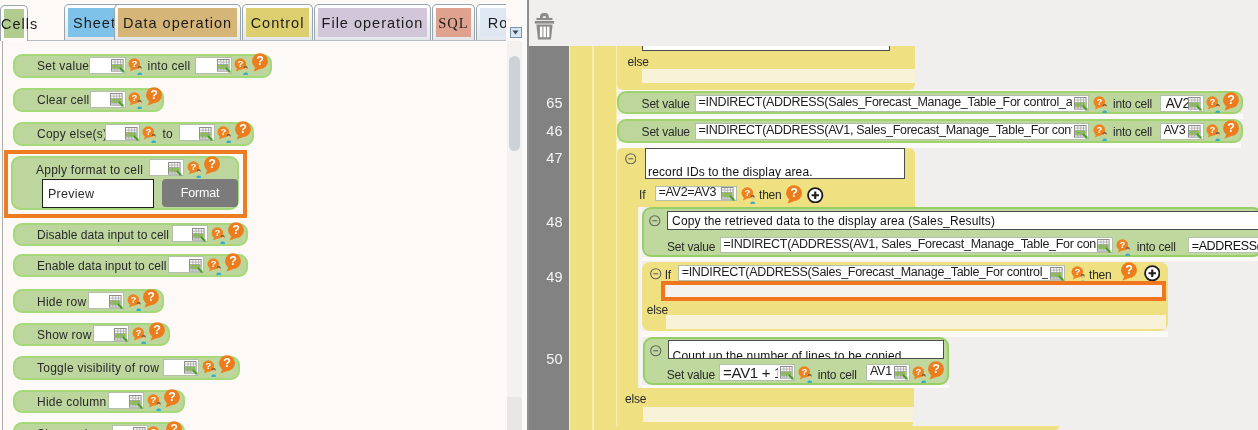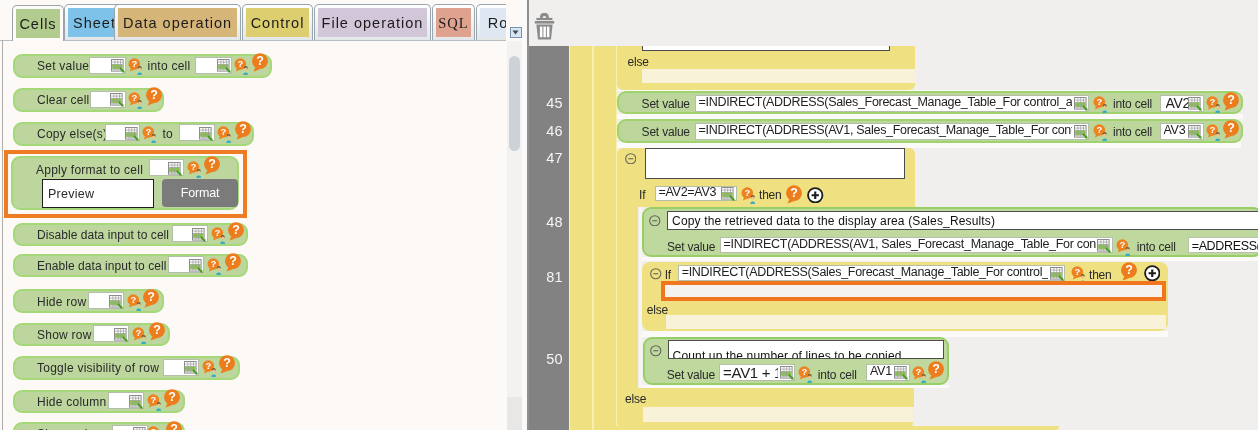--- a/index.html
+++ b/index.html
@@ -39,25 +39,25 @@
 </head>
 <body>
 <div class="abs" id="leftpanel"></div>
 <div class="abs" id="rightpanel"></div>
 <div class="abs" id="tabline"></div>
 <div class="abs" id="lborder"></div>
 <div class="abs" id="splitL"></div>
 <div class="abs" id="splitD"></div>
 <div class="abs" id="gutter"></div>
 
-<div class="abs lnum" style="top:96.3px;">45</div>
+<div class="abs lnum" style="top:96.3px;">65</div>
 <div class="abs lnum" style="top:123.6px;">46</div>
 <div class="abs lnum" style="top:151px;">47</div>
 <div class="abs lnum" style="top:214.9px;">48</div>
-<div class="abs lnum" style="top:269.6px;">81</div>
+<div class="abs lnum" style="top:269.6px;">49</div>
 <div class="abs lnum" style="top:351.7px;">50</div>
 
 <div id="editor">
     <svg class="abs" style="left:533.5px;top:13px" width="21" height="27" viewBox="0 0 21 27">
 <path d="M6,3.6 a4.4,3.8 0 0 1 8.8,0 V5.4 h-2.7 V4 a1.8,1.6 0 0 0 -3.4,0 V5.4 H6 Z" fill="#8b8b8b"></path>
 <rect x="2.4" y="4.9" width="16" height="2.2" fill="#8b8b8b"></rect>
 <rect x="0.8" y="8" width="19.4" height="2.6" fill="#8b8b8b"></rect>
 <path d="M2.4,11.6 H18.6 L17,26.4 H4 Z" fill="#8b8b8b"></path>
 <rect x="5.9" y="13.6" width="2.5" height="10.6" fill="#fff"></rect>
 <rect x="9.4" y="13.6" width="2.5" height="10.6" fill="#fff"></rect>
@@ -179,20 +179,21 @@
     <div class="yell" style="left:617.3px;top:207px;width:21.2px;height:215.5px"></div>
     <div class="yell" style="left:617.3px;top:406.5px;width:25.7px;height:16px"></div>
     <div class="yell" style="left:617.3px;top:387.5px;width:296.7px;height:19px"></div>
     <div class="cream" style="left:643px;top:406.5px;width:270px;height:15.8px"></div>
     <div class="yell" style="left:617.3px;top:422.3px;width:296.2px;height:7.2px;border-radius:0 0 6px 6px"></div>
     <svg class="abs" style="left:624.5px;top:152.5px" width="11.5" height="11.5" viewBox="0 0 12 12">
 <circle cx="6" cy="6" r="5.3" fill="none" stroke="#62625a" stroke-width="1.1"></circle>
 <path d="M3.4,6 H8.6" stroke="#62625a" stroke-width="1.1"></path>
     </svg>
     <div class="comm" style="left:644.5px;top:148.4px;width:260.3px;height:30.8px">
+      <span style="position:absolute;left:2.5px;top:15.5px">record IDs to the display area.</span>
     </div>
     <div class="txt" style="left:639px;top:187.5px">If</div>
     <div class="inp" style="left:654.5px;top:186px;width:82px;height:14.5px">
       <span style="position:absolute;left:3px;top:-1.75px;width:61px;overflow:hidden;font-size:12.5px;letter-spacing:-0.3px;white-space:nowrap">=AV2=AV3</span>
       <svg class="abs" style="left:65.5px;top:0.25px" width="15" height="15" viewBox="0 0 15 15">
 <rect x="0.5" y="0.5" width="11.6" height="11.6" fill="#fbfbfb" stroke="#8d8d8d" stroke-width="1"></rect>
 <rect x="1.1" y="5.4" width="10.4" height="4.5" fill="#86ca3e"></rect>
 <g stroke="#9d9d9d" stroke-width="0.7" fill="none">
 <path d="M1,3.1H11.6 M1,5.5H11.6 M1,7.9H11.6 M1,10.3H11.6 M3.9,1V11.6 M6.7,1V11.6 M9.5,1V11.6"></path>
         </g>
@@ -341,21 +342,21 @@
 <circle cx="11.7" cy="11" r="1.55" fill="#eac28c"></circle>
 <path d="M9.3,16.9 a2.45,2.3 0 0 1 4.9,-0.1 Z" fill="#2fa9c9"></path>
     </svg>
     <svg class="abs" style="left:926.5px;top:361px" width="18" height="19" viewBox="0 0 18 19">
 <circle cx="9" cy="8.2" r="7.9" fill="#ed7c1d"></circle>
 <path d="M4.2,14.2 L2.6,18.6 L9.4,16 Z" fill="#ed7c1d"></path>
 <text x="9" y="12.4" font-family="Liberation Sans" font-size="12.5" font-weight="bold" fill="#fff" text-anchor="middle">?</text>
     </svg>
   </div>
 
-<div class="tab" id="tabcells" style="left:12px;width:52px;padding-left:20px;">
+<div class="tab" id="tabcells" style="left:0px;width:28px;padding-left:20px;">
     <div class="core" style="background:#b2cb8f;"></div>
     <div class="lbl">Cells</div>
   </div>
 <div class="tab" style="left:36px;width:61px;margin-left:28px;">
     <div class="core" style="background:#7fc2e9;"></div>
     <div class="lbl">Sheet</div>
   </div>
 <div class="tab" style="left:114px;width:127px;">
     <div class="core" style="background:#d6b678;"></div>
     <div class="lbl">Data operation</div>

